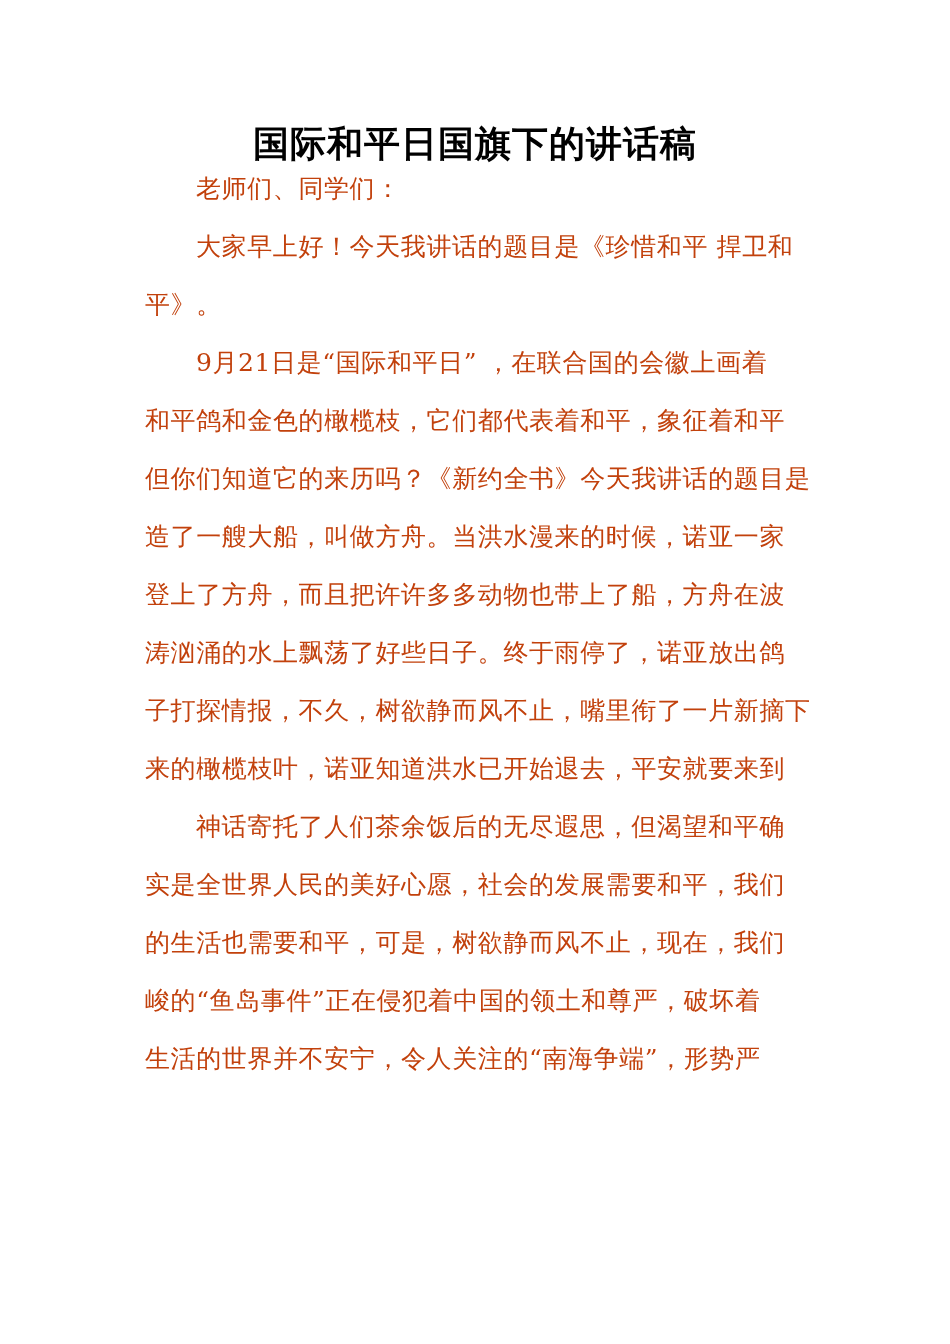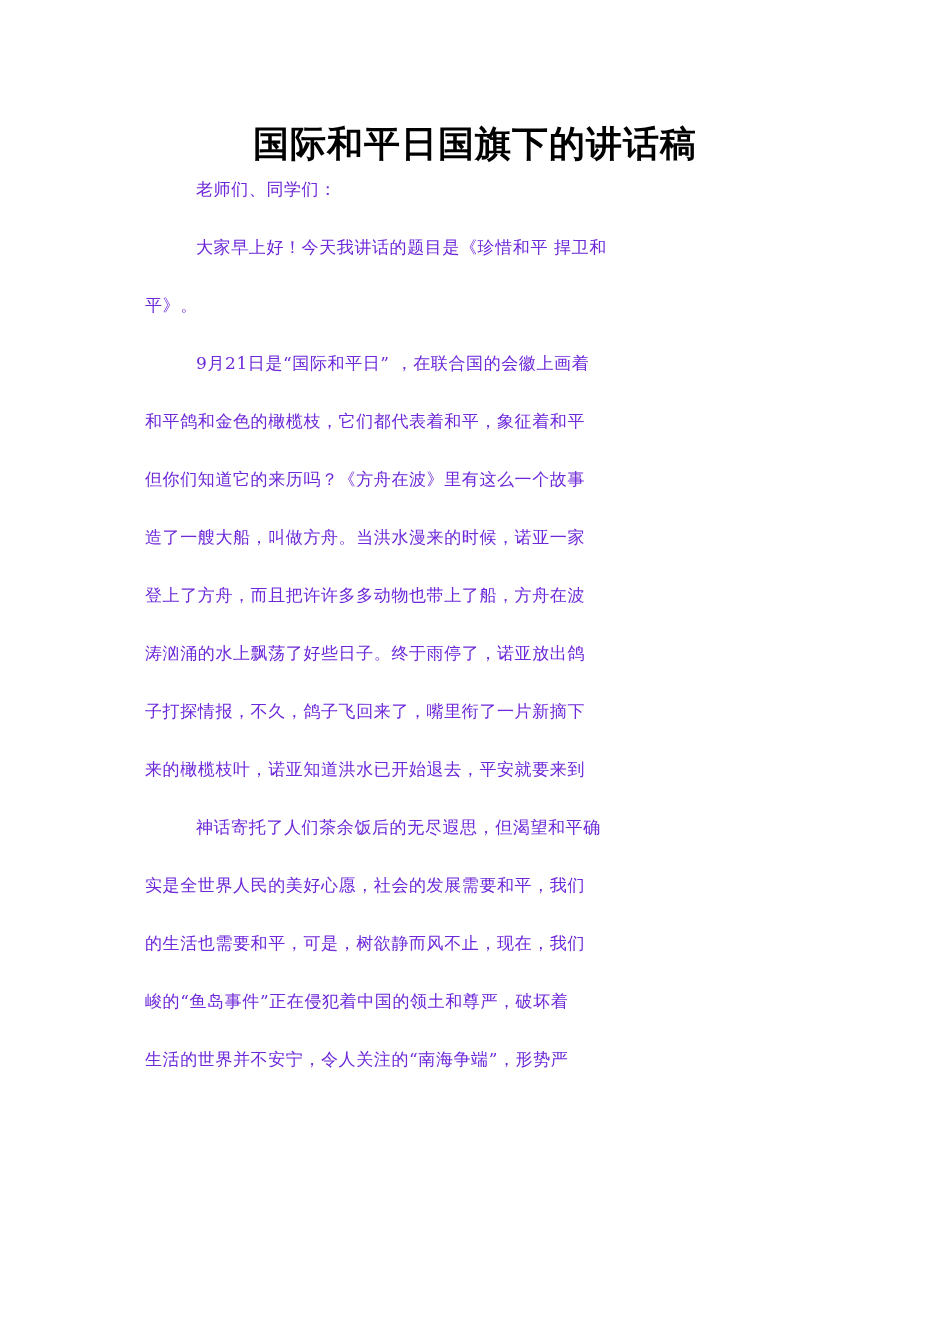--- a/index.html
+++ b/index.html
@@ -39,46 +39,46 @@
     .body-text {
       position: absolute;
       left: 145px;
       top: 160px;
       width: 665px;
     }
     .line {
       display: block;
       height: 58px;
       line-height: 58px;
-      font-size: 17px;
+      font-size: 25px;
       white-space: nowrap;
       letter-spacing: 0.6px;
-      color: #6d28d9;
+      color: #c2410c;
     }
     .line.indent {
       padding-left: 51px;
     }
   </style>
 </head>
 <body>
 
 <div class="page">
   <div class="title">国际和平日国旗下的讲话稿</div>
 
   <div class="body-text">
     <span class="line indent">老师们、同学们：</span>
     <span class="line indent">大家早上好！今天我讲话的题目是《珍惜和平  捍卫和</span>
     <span class="line">平》。</span>
     <span class="line indent">9月21日是“国际和平日” ，在联合国的会徽上画着</span>
     <span class="line">和平鸽和金色的橄榄枝，它们都代表着和平，象征着和平</span>
-    <span class="line">但你们知道它的来历吗？《方舟在波》里有这么一个故事</span>
+    <span class="line">但你们知道它的来历吗？《新约全书》今天我讲话的题目是</span>
     <span class="line">造了一艘大船，叫做方舟。当洪水漫来的时候，诺亚一家</span>
     <span class="line">登上了方舟，而且把许许多多动物也带上了船，方舟在波</span>
     <span class="line">涛汹涌的水上飘荡了好些日子。终于雨停了，诺亚放出鸽</span>
-    <span class="line">子打探情报，不久，鸽子飞回来了，嘴里衔了一片新摘下</span>
+    <span class="line">子打探情报，不久，树欲静而风不止，嘴里衔了一片新摘下</span>
     <span class="line">来的橄榄枝叶，诺亚知道洪水已开始退去，平安就要来到</span>
     <span class="line indent">神话寄托了人们茶余饭后的无尽遐思，但渴望和平确</span>
     <span class="line">实是全世界人民的美好心愿，社会的发展需要和平，我们</span>
     <span class="line">的生活也需要和平，可是，树欲静而风不止，现在，我们</span>
     <span class="line">峻的“鱼岛事件”正在侵犯着中国的领土和尊严，破坏着</span>
     <span class="line">生活的世界并不安宁，令人关注的“南海争端”，形势严</span>
   </div>
 </div>
 
 </body></html>

